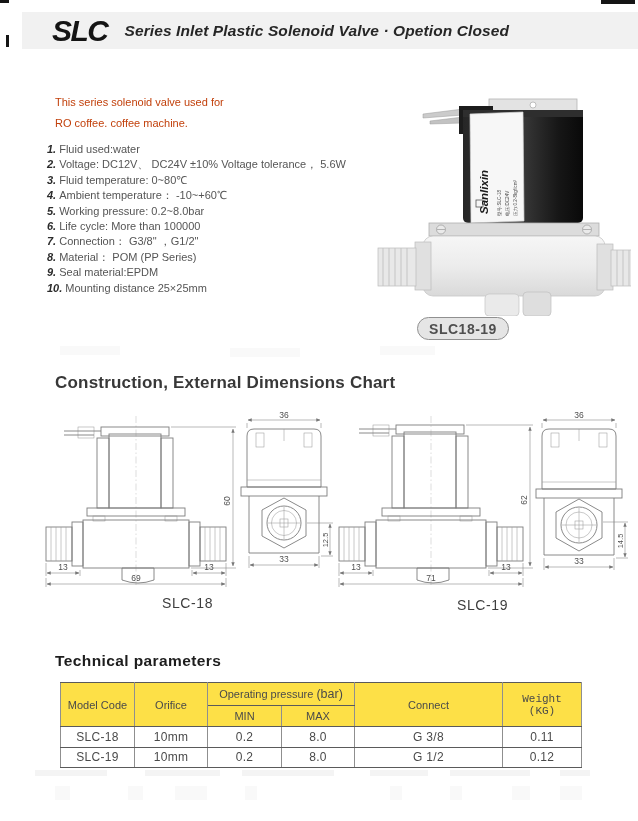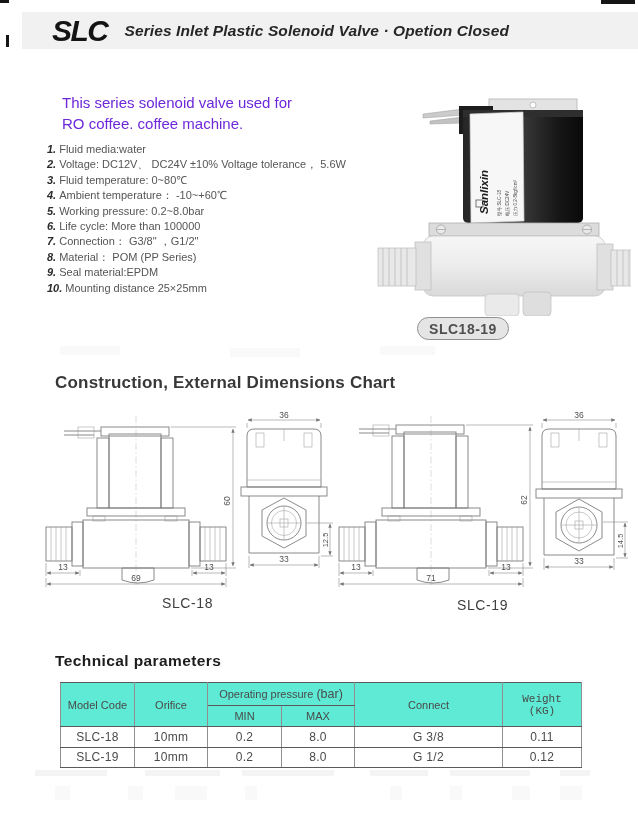--- a/index.html
+++ b/index.html
@@ -11,21 +11,21 @@
   
   .art{background:#151515;}
   
   .header-band{left:22px;top:12px;width:616px;height:37px;background:#f1f1f1;
     display:flex;align-items:center;}
   .logo{font-size:30px;font-weight:800;font-style:italic;letter-spacing:-1.5px;
     color:#141414;margin-left:30px;line-height:34px;}
   .doc-title{font-size:15.5px;font-weight:700;font-style:italic;color:#262626;
     margin-left:17px;letter-spacing:0.1px;}
   
-  .intro{left:62px;top:92px;font-size:15px;line-height:21px;color:#6d28d9;}
+  .intro{left:55px;top:92px;font-size:11px;line-height:21px;color:#c2410c;}
   
   .specs{left:47px;top:142px;width:320px;}
   .spec-item{line-height:15.4px;font-size:11px;color:#555;white-space:nowrap;}
   .spec-num{font-weight:700;font-style:italic;color:#2b2b2b;margin-right:3px;}
   
   .photo{left:373px;top:96px;}
   .badge{left:417px;top:317px;width:90px;height:21px;border:1.5px solid #909090;
     border-radius:12px;display:flex;align-items:center;justify-content:center;
     font-size:14px;font-weight:700;letter-spacing:0.5px;color:#4f4f4f;background:#e5e5e5;}
   
@@ -38,21 +38,21 @@
   svg .cl{fill:none;stroke:#b8b8b8;stroke-width:0.5;stroke-dasharray:7 2.5 1.5 2.5;}
   svg .dim{fill:none;stroke:#8a8a8a;stroke-width:0.6;}
   svg .dimtxt{font-family:"Liberation Sans",sans-serif;font-size:8.5px;fill:#4f4f4f;}
   svg .dimtxt-s{font-family:"Liberation Sans",sans-serif;font-size:7.5px;fill:#4f4f4f;}
   
   .param-table{left:60px;top:682px;}
   table{border-collapse:collapse;table-layout:fixed;width:521px;background:#fff;}
   th,td{border:1px solid #8f8f8f;padding:0;text-align:center;vertical-align:middle;
     font-weight:400;color:#4a4a4a;overflow:hidden;}
   table{border:1.6px solid #4a4a4a;}
-  th{background:#5eead4;font-size:11px;}
+  th{background:#fde047;font-size:11px;}
   tr.hdr1 th{height:22px;} tr.hdr2 th{height:20px;text-align:center;}
   td{height:19.5px;font-size:12px;letter-spacing:0.3px;background:#fff;}
   .unit{font-size:12.5px;}
   .w2{display:block;line-height:12px;font-family:Liberation Mono, monospace;}
   td,th{border-top-color:#5a5a5a;border-bottom-color:#5a5a5a;}
   
   .wm{background:#f4f4f4;}
   .wm2{background:#f9f9f9;}
 </style>
 </head>
@@ -68,21 +68,21 @@
     <span class="logo">SLC</span>
     <span class="doc-title">Series Inlet Plastic Solenoid Valve · Opetion Closed</span>
   </div>
 
   <div class="abs intro">
     <div>This series solenoid valve used for</div>
     <div>RO coffee. coffee machine.</div>
   </div>
 
   <div class="abs specs">
-    <div class="spec-item"><span class="spec-num">1.</span><span>Fluid media:water</span></div>
+    <div class="spec-item"><span class="spec-num">1.</span><span>Fluid used:water</span></div>
     <div class="spec-item"><span class="spec-num">2.</span><span>Voltage: DC12V、 DC24V ±10% Voltage tolerance， 5.6W</span></div>
     <div class="spec-item"><span class="spec-num">3.</span><span>Fluid temperature: 0~80℃</span></div>
     <div class="spec-item"><span class="spec-num">4.</span><span>Ambient temperature： -10~+60℃</span></div>
     <div class="spec-item"><span class="spec-num">5.</span><span>Working pressure: 0.2~8.0bar</span></div>
     <div class="spec-item"><span class="spec-num">6.</span><span>Life cycle: More than 100000</span></div>
     <div class="spec-item"><span class="spec-num">7.</span><span>Connection： G3/8" ，G1/2"</span></div>
     <div class="spec-item"><span class="spec-num">8.</span><span>Material： POM (PP Series)</span></div>
     <div class="spec-item"><span class="spec-num">9.</span><span>Seal material:EPDM</span></div>
     <div class="spec-item"><span class="spec-num">10.</span><span>Mounting distance 25×25mm</span></div>
   </div>

